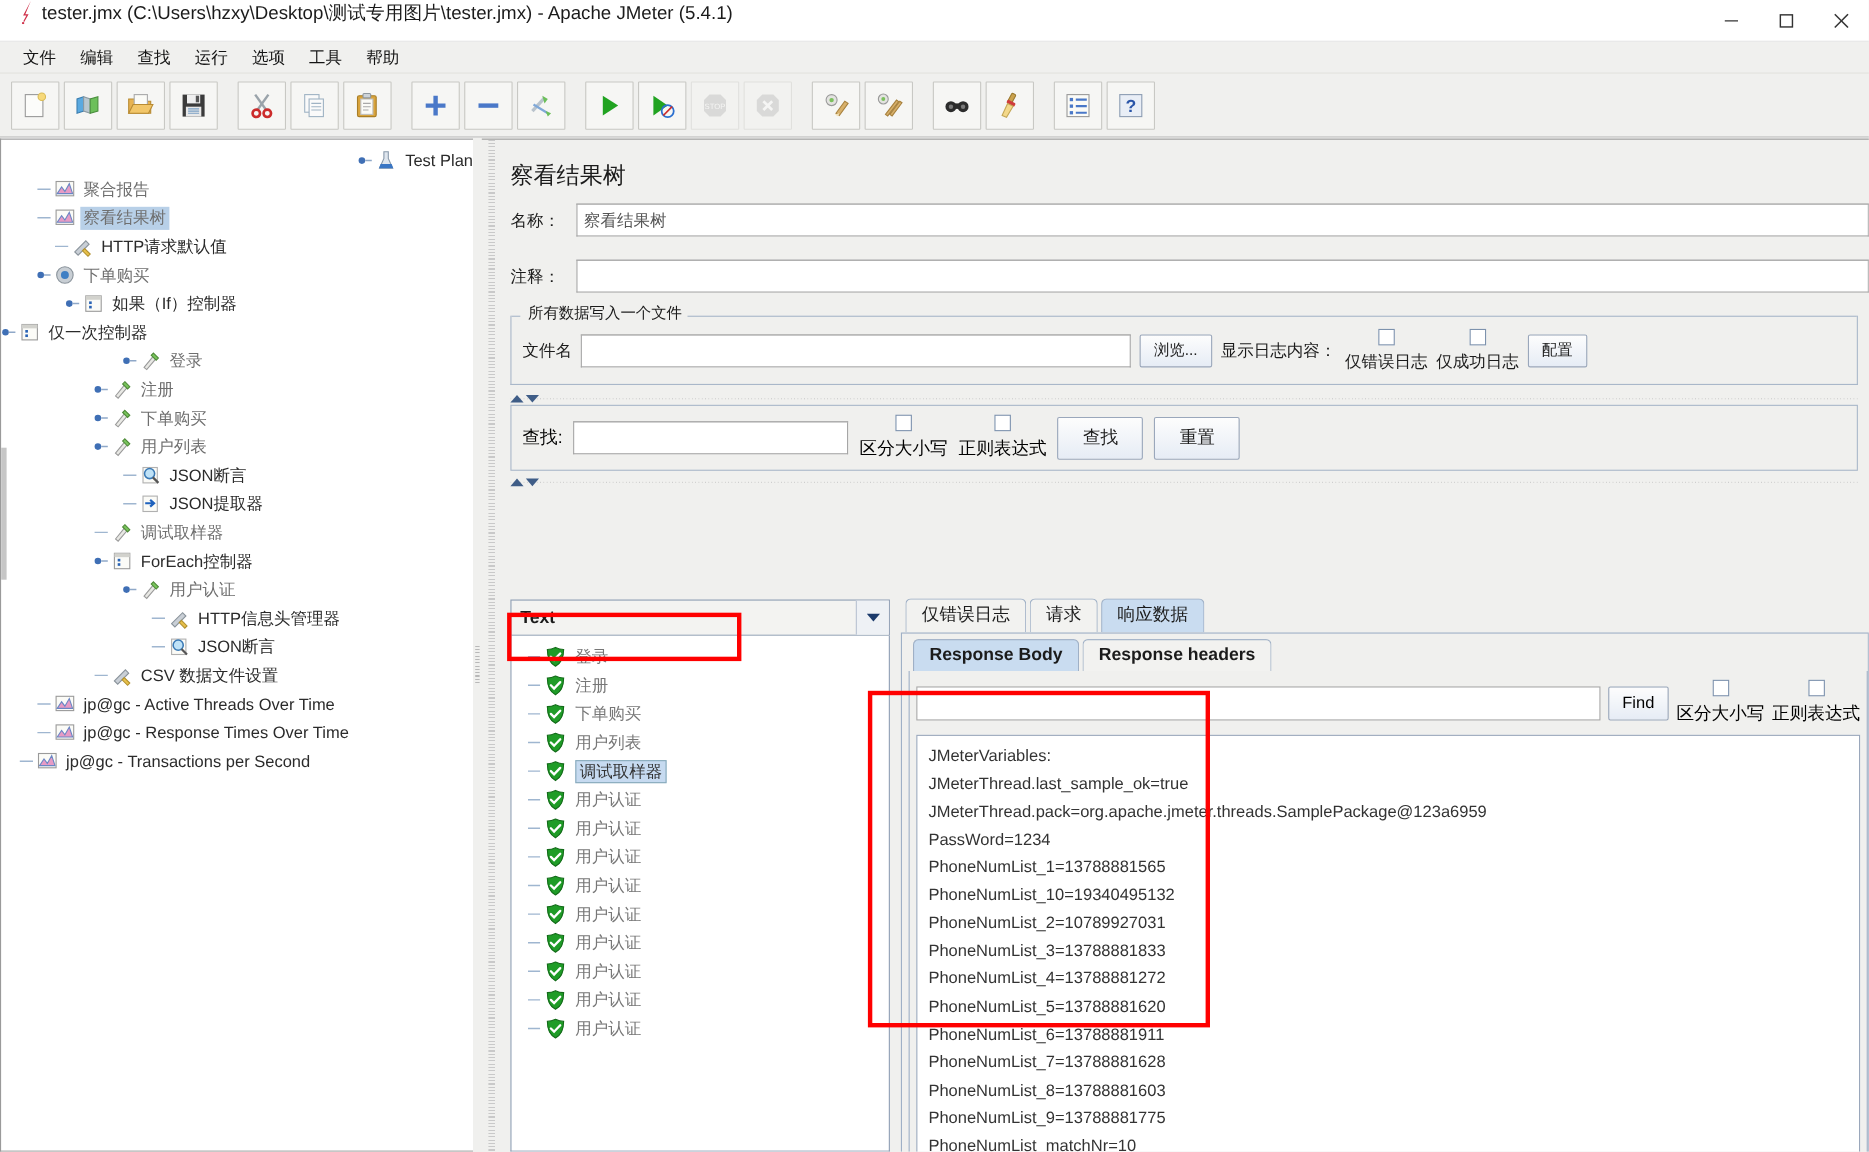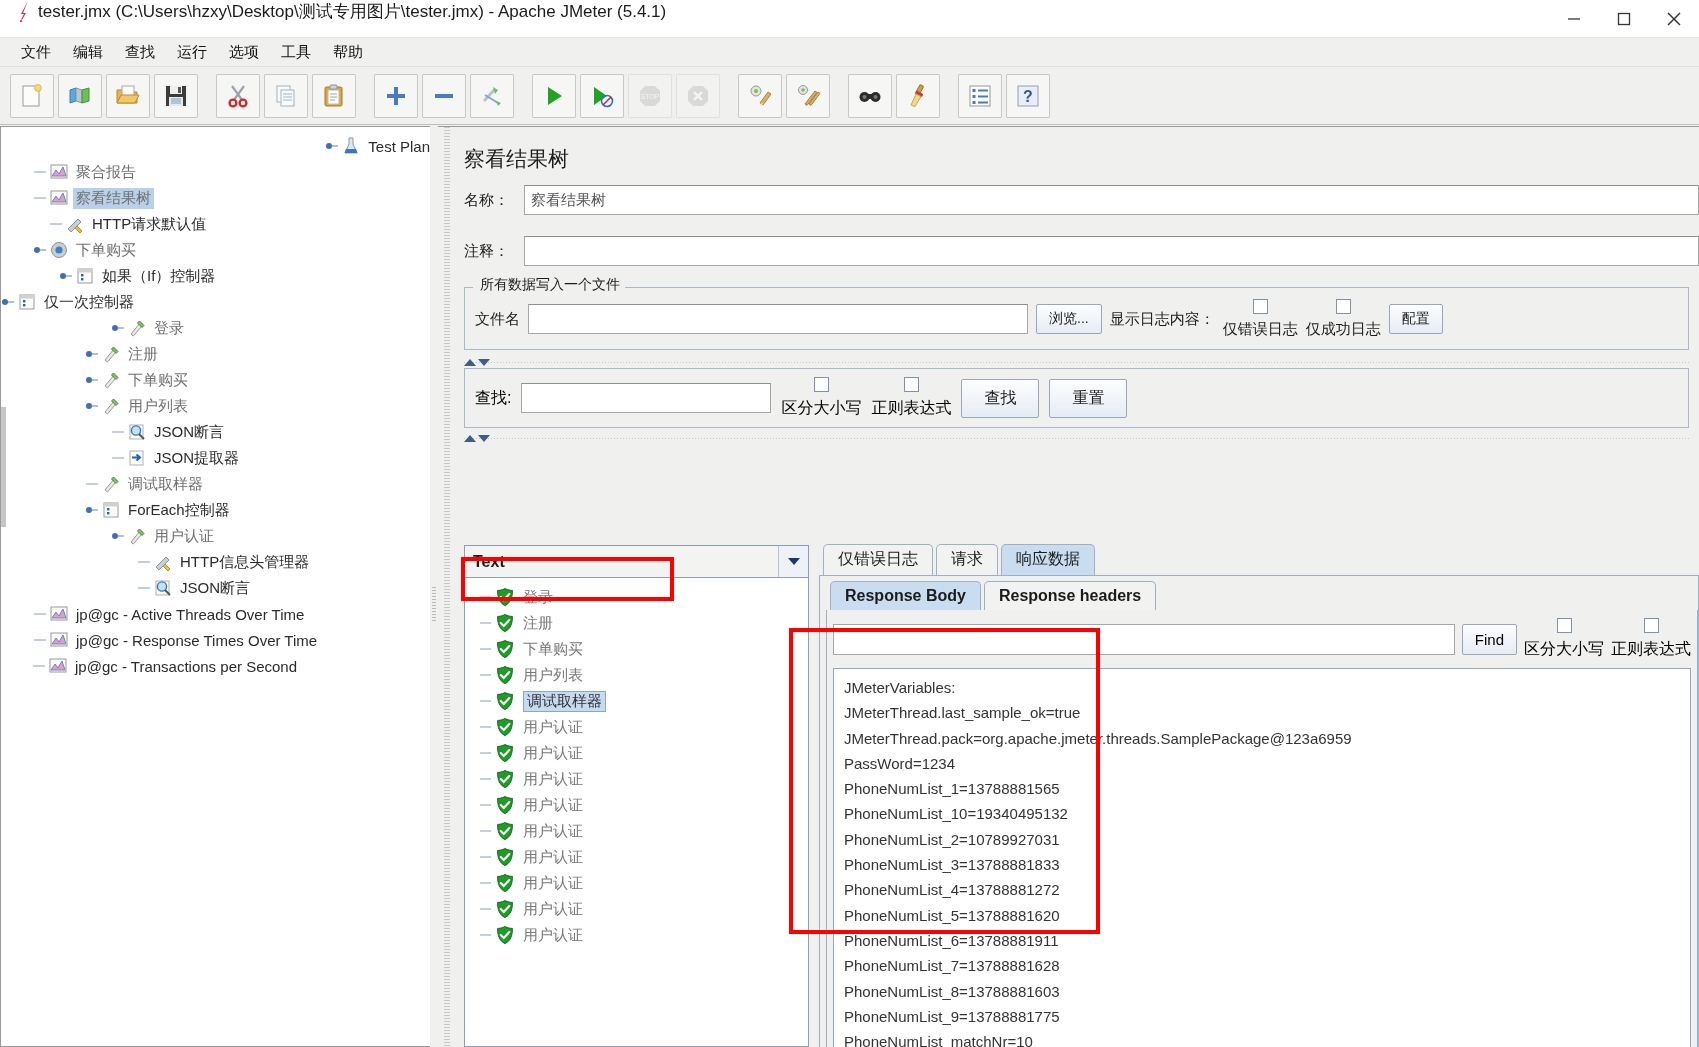--- a/index.html
+++ b/index.html
@@ -632,20 +632,34 @@
           </span>
           <span class="tico">
             <svg width="20" height="20" viewBox="0 0 20 20">
               <rect x="3" y="3" width="13" height="14" fill="#fbfbf7" stroke="#b0b0b0"></rect>
               <circle cx="9" cy="8.5" r="4.6" fill="#bfe2f7" stroke="#3a79b5" stroke-width="1.4"></circle>
               <line x1="12" y1="12" x2="17" y2="17" stroke="#555" stroke-width="2"></line>
             </svg>
           </span>
           <span class="lbl">JSON断言</span>
         </div>
+        <div class="tnode" style="padding-left: 84px;">
+          <span class="handle">
+            <svg width="14" height="22" viewBox="0 0 14 22">
+              <line x1="1" y1="11" x2="13" y2="11" stroke="#9fb6d0" stroke-width="1.3"></line>
+            </svg>
+          </span>
+          <span class="tico">
+            <svg width="20" height="20" viewBox="0 0 20 20">
+              <path d="M3 15 L13 5 l3 3 l-10 10 z" fill="#c9cfd6" stroke="#8a939b"></path>
+              <path d="M12 12 L17 17 l-2 2 l-5 -5 z" fill="#e8c04a" stroke="#b1912f"></path>
+            </svg>
+          </span>
+          <span class="lbl">CSV 数据文件设置</span>
+        </div>
         <div class="tnode" style="padding-left: 32px;">
           <span class="handle">
             <svg width="14" height="22" viewBox="0 0 14 22">
               <line x1="1" y1="11" x2="13" y2="11" stroke="#9fb6d0" stroke-width="1.3"></line>
             </svg>
           </span>
           <span class="tico">
             <svg width="20" height="20" viewBox="0 0 20 20">
               <rect x="2" y="3" width="16" height="13" fill="#fbfbf7" stroke="#9a9a9a"></rect>
               <path d="M3 14 L7 8 L10 12 L14 5 L17 14 Z" fill="#e79bc5" stroke="#6a86c4"></path>
@@ -660,21 +674,21 @@
             </svg>
           </span>
           <span class="tico">
             <svg width="20" height="20" viewBox="0 0 20 20">
               <rect x="2" y="3" width="16" height="13" fill="#fbfbf7" stroke="#9a9a9a"></rect>
               <path d="M3 14 L7 8 L10 12 L14 5 L17 14 Z" fill="#e79bc5" stroke="#6a86c4"></path>
             </svg>
           </span>
           <span class="lbl">jp@gc - Response Times Over Time</span>
         </div>
-        <div class="tnode" style="padding-left: 31px;">
+        <div class="tnode" style="padding-left: 16px;">
           <span class="handle">
             <svg width="14" height="22" viewBox="0 0 14 22">
               <line x1="1" y1="11" x2="13" y2="11" stroke="#9fb6d0" stroke-width="1.3"></line>
             </svg>
           </span>
           <span class="tico">
             <svg width="20" height="20" viewBox="0 0 20 20">
               <rect x="2" y="3" width="16" height="13" fill="#fbfbf7" stroke="#9a9a9a"></rect>
               <path d="M3 14 L7 8 L10 12 L14 5 L17 14 Z" fill="#e79bc5" stroke="#6a86c4"></path>
             </svg>

